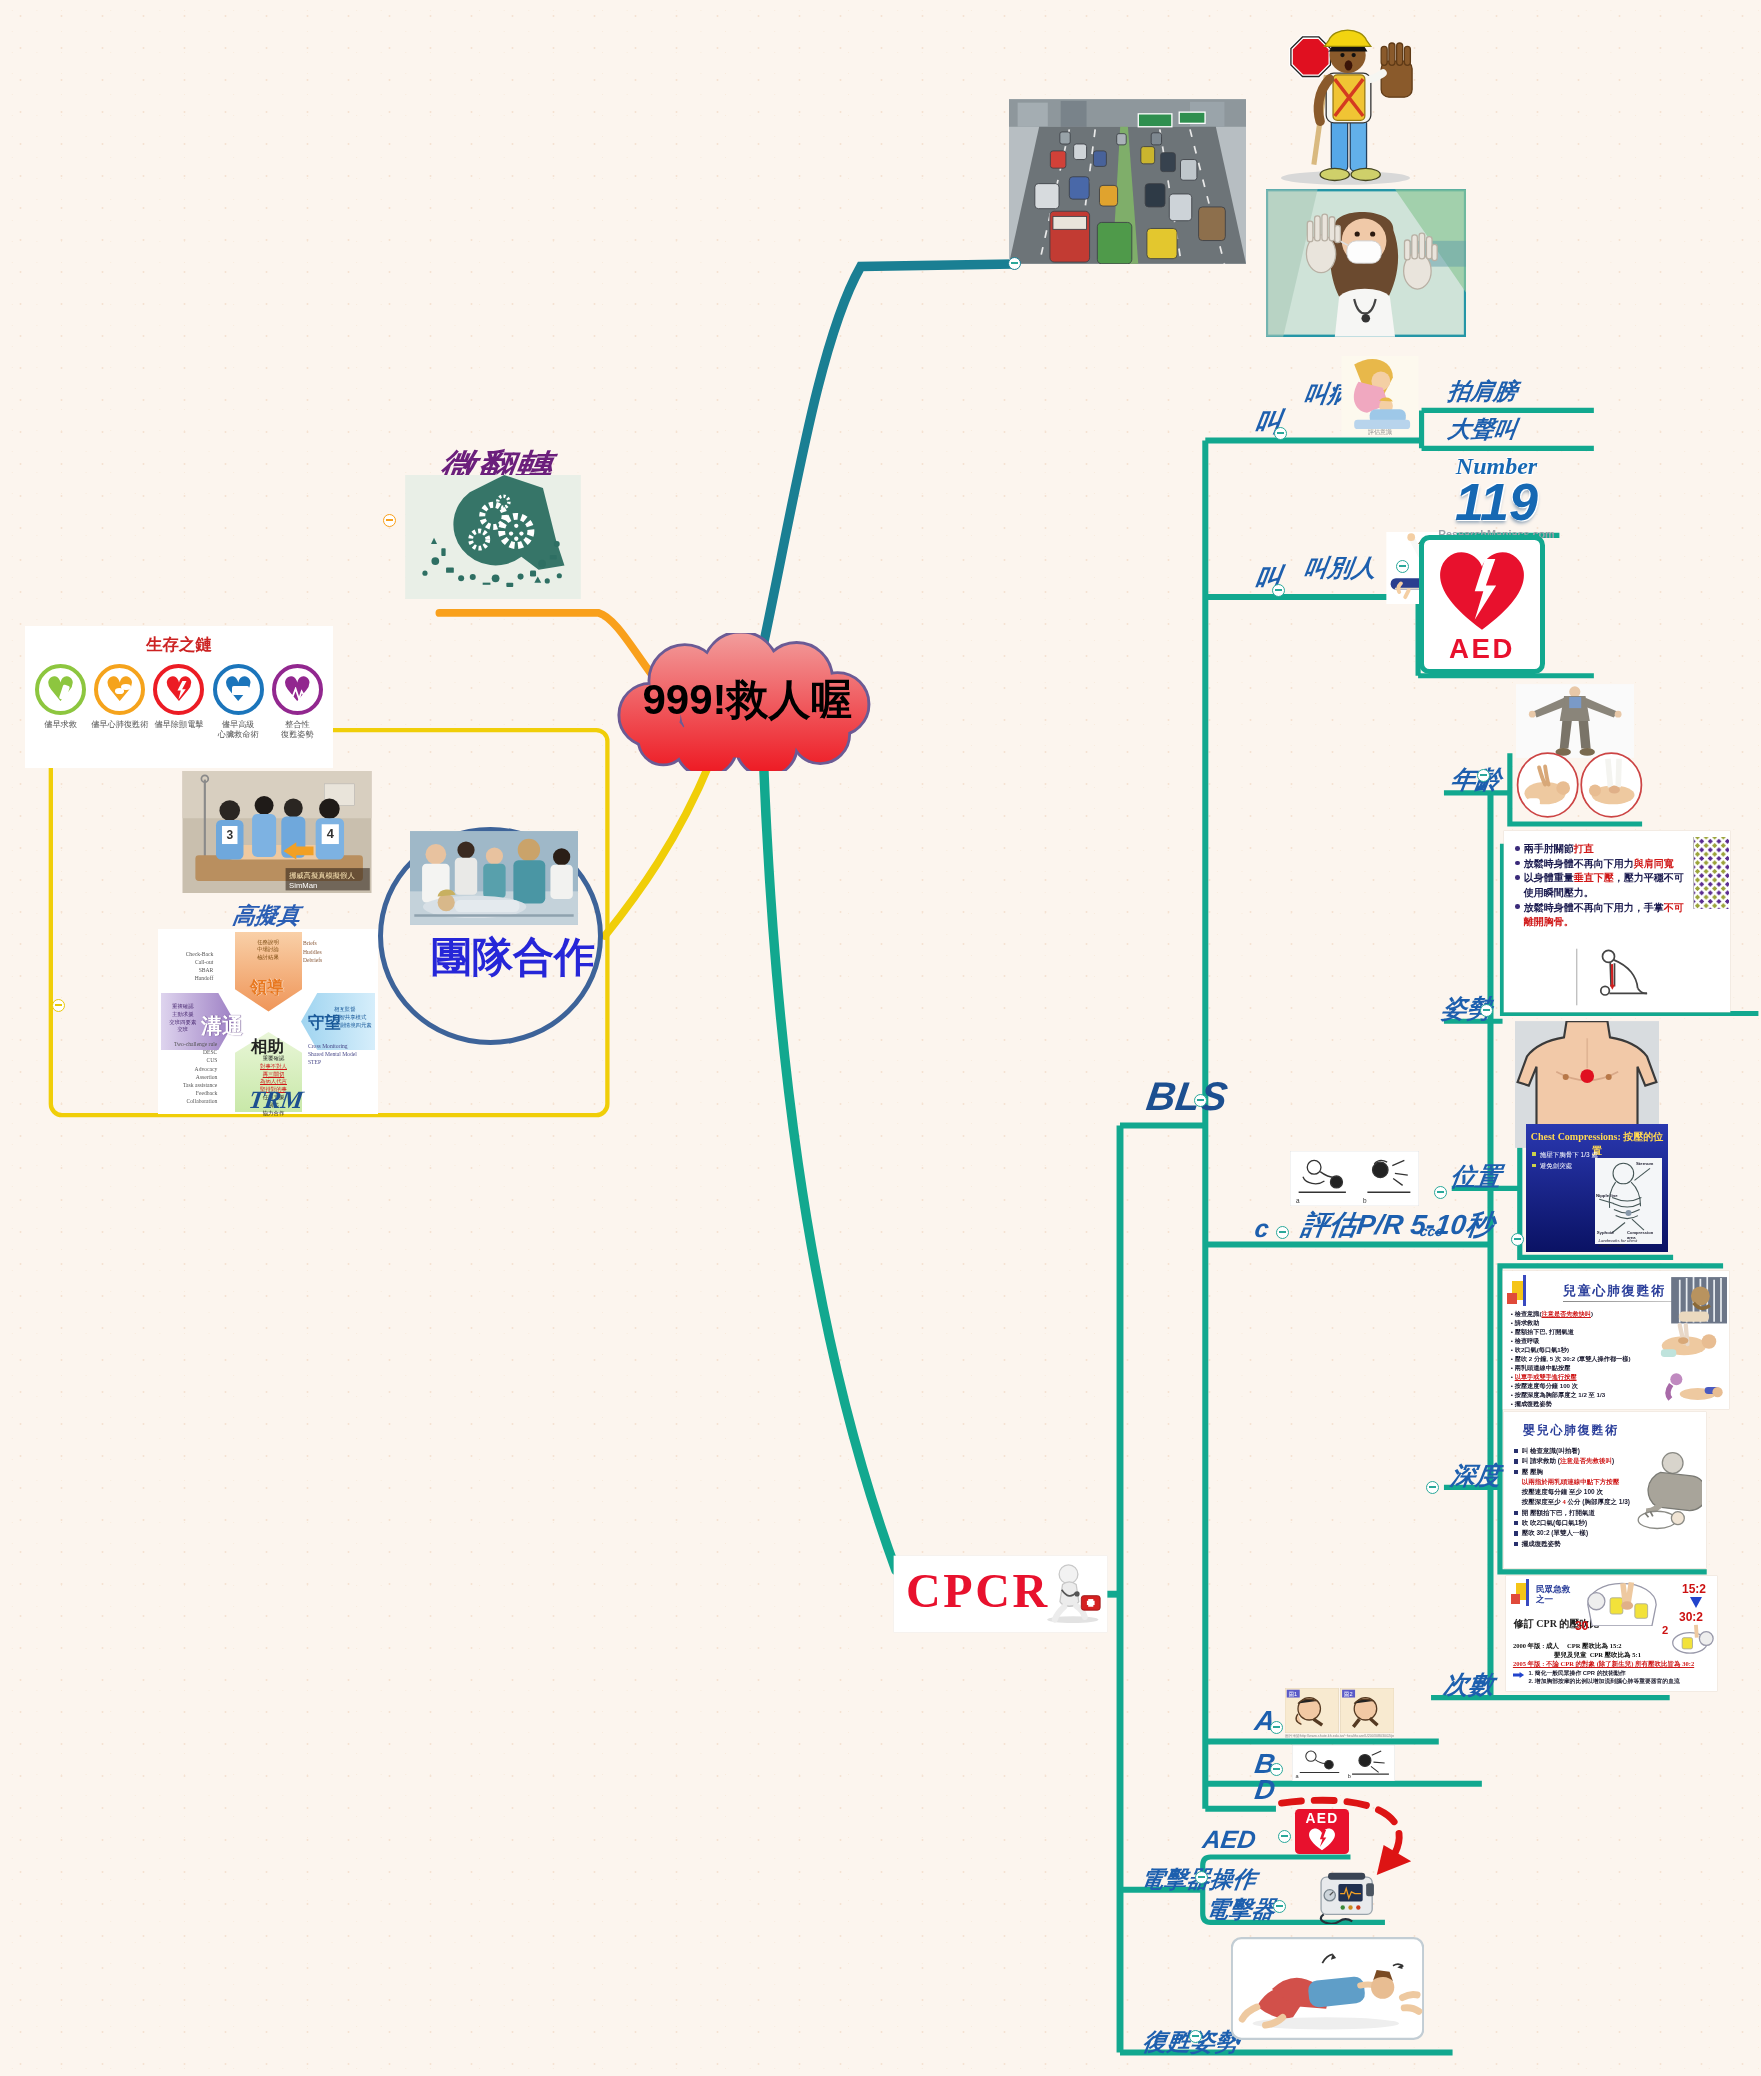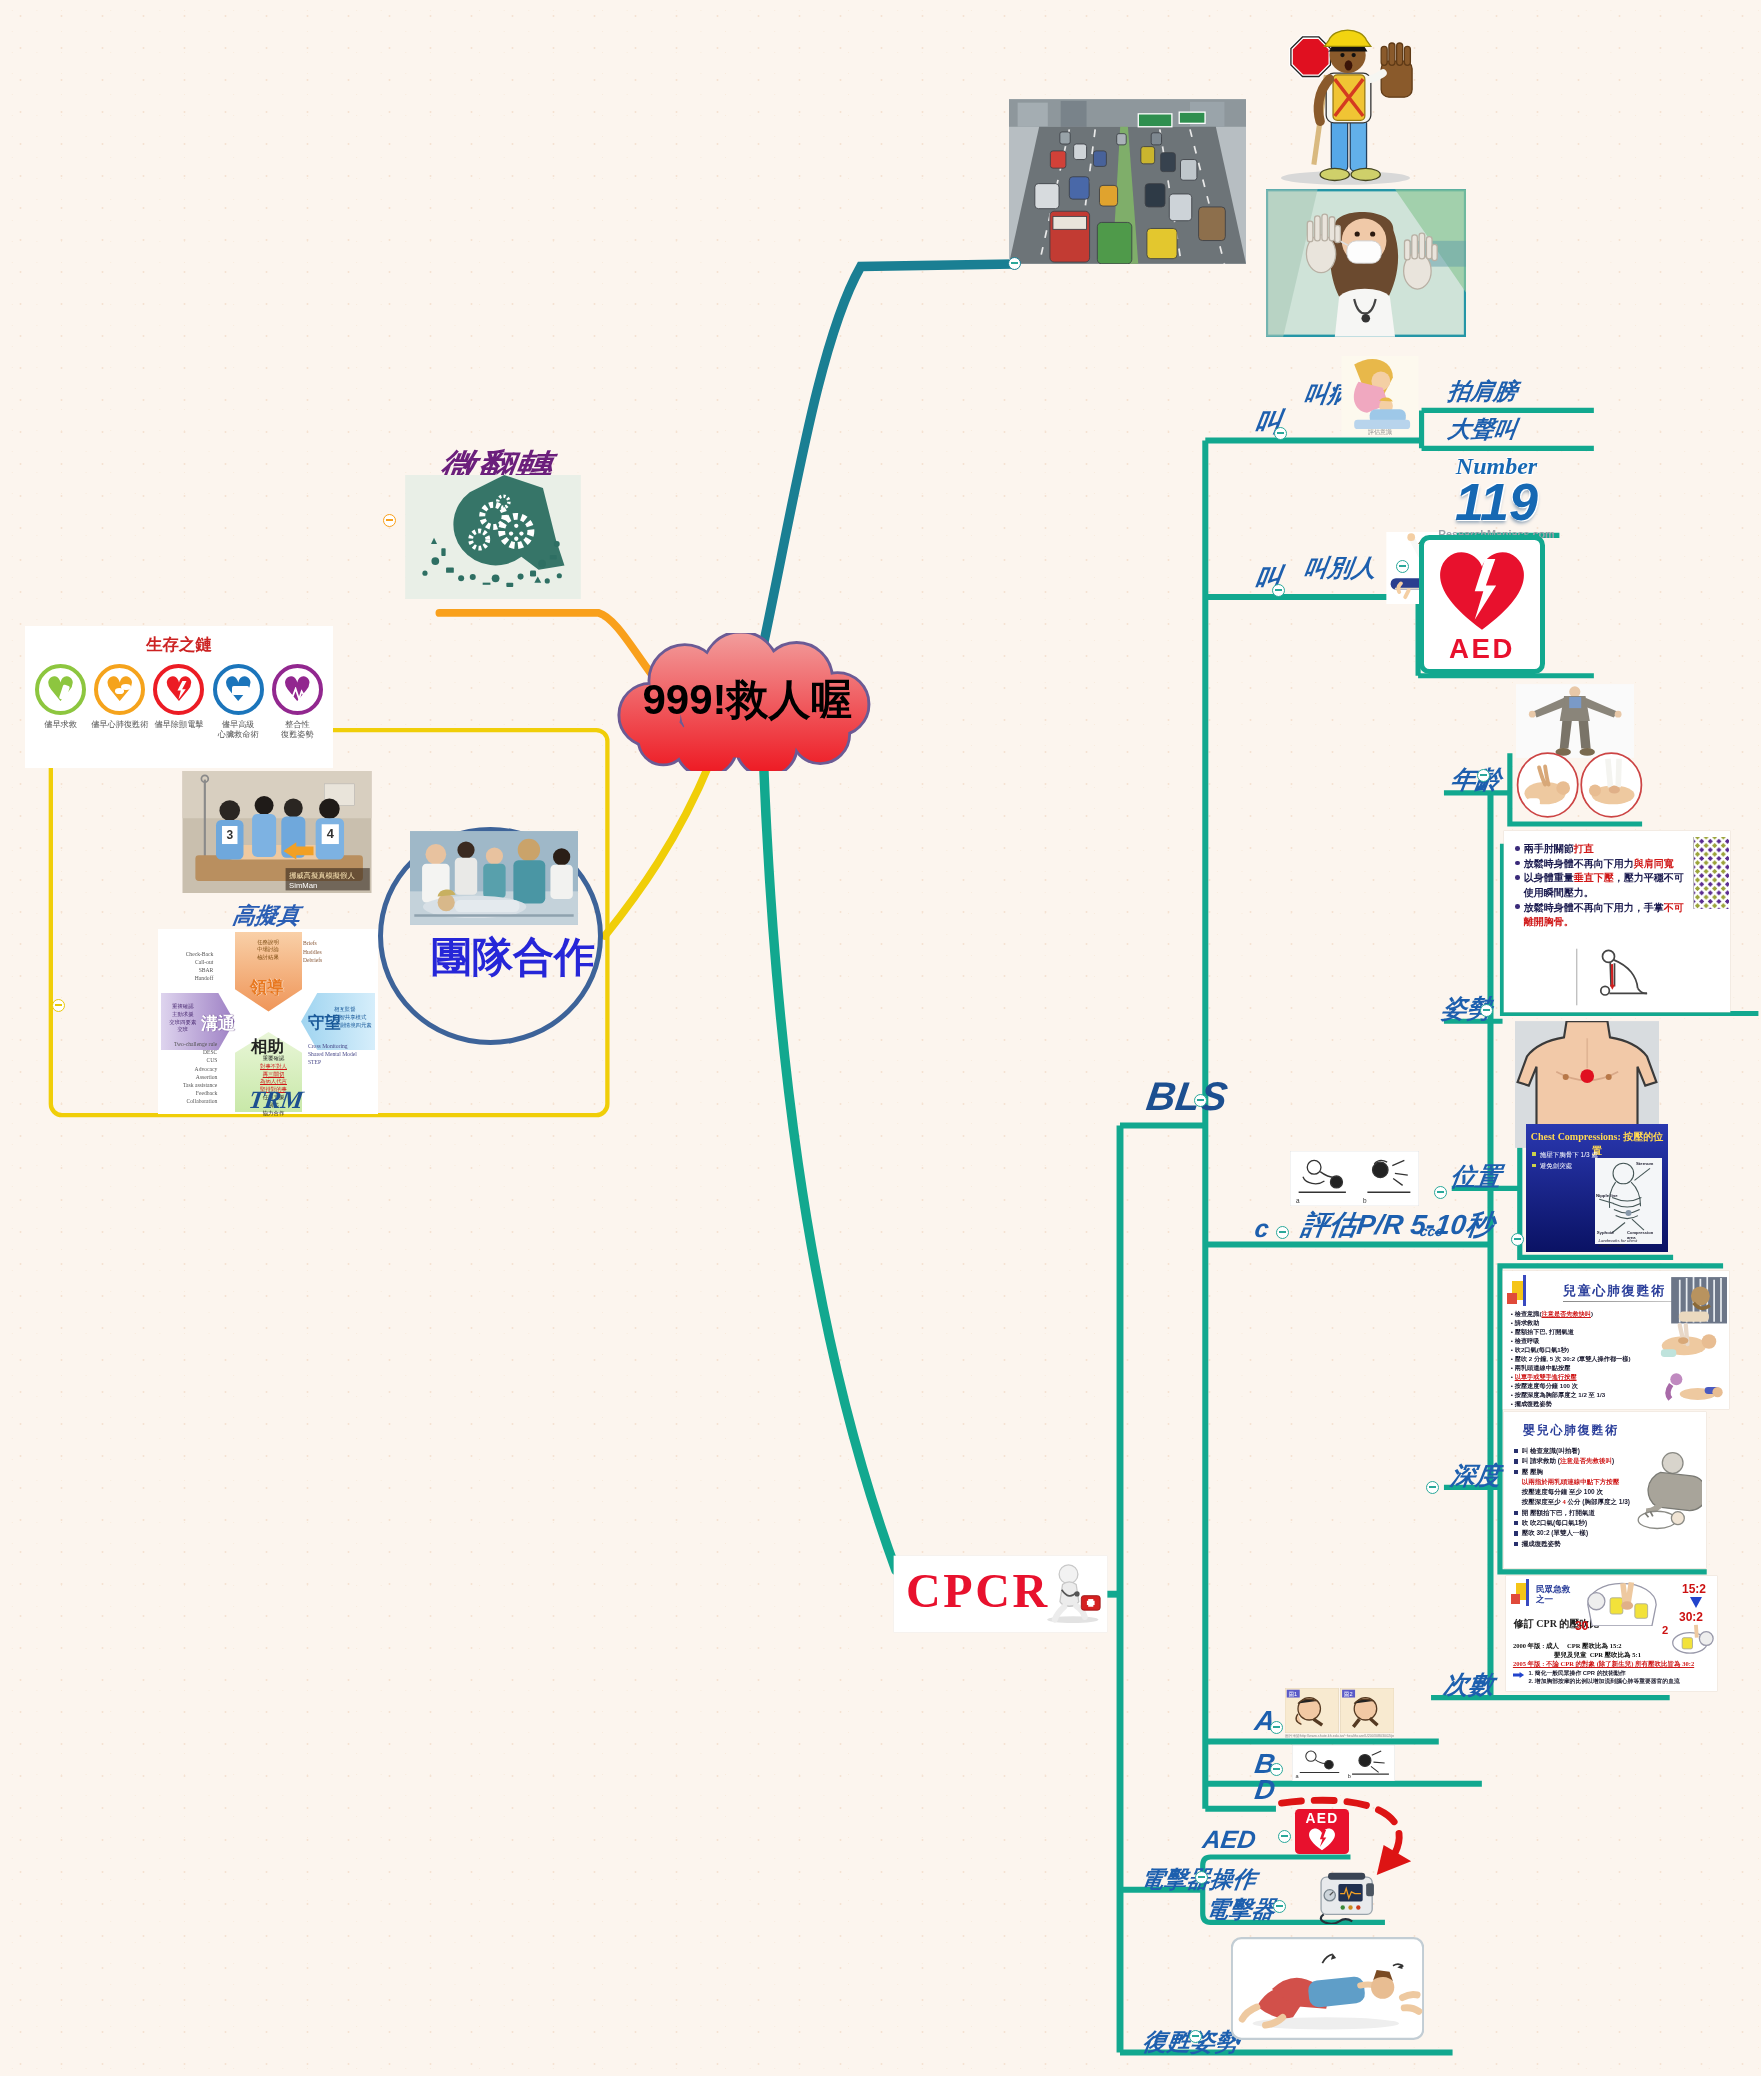--- a/index.html
+++ b/index.html
@@ -381,21 +381,21 @@
         <div>Call-out</div>
         <div>SBAR</div>
         <div>Handoff</div>
       </div>
     <div class="cnmini" style="left:7.8px;top:74px;color:#4a2a72;width:34px;text-align:center">
       <div>重複確認</div>
         <div>主動求援</div>
         <div>交班四要素</div>
         <div>交班</div>
       </div>
-    <div class="big" style="left:43px;top:83px;font-size:17px;color:#fff;text-shadow:0.4px 0.4px 0.9px #5a3a80;">溝通</div>
+    <div class="big" style="left:43px;top:83px;font-size:21px;color:#fff;text-shadow:0.4px 0.4px 0.9px #5a3a80;">溝通</div>
     <div class="big" style="left:150px;top:83px;font-size:16.4px;color:#1a5a9a;">守望</div>
     <div class="cnmini" style="left:176px;top:77px;color:#1a5a9a;width:43px">
       <div>相互監督</div>
         <div>心智共享模式</div>
         <div>監測情境四元素</div>
       </div>
     <div class="mini" style="left:4.3px;top:111px;width:55px;text-align:right">
       <div>Two-challenge rule</div>
         <div>DESC</div>
         <div>CUS</div>

